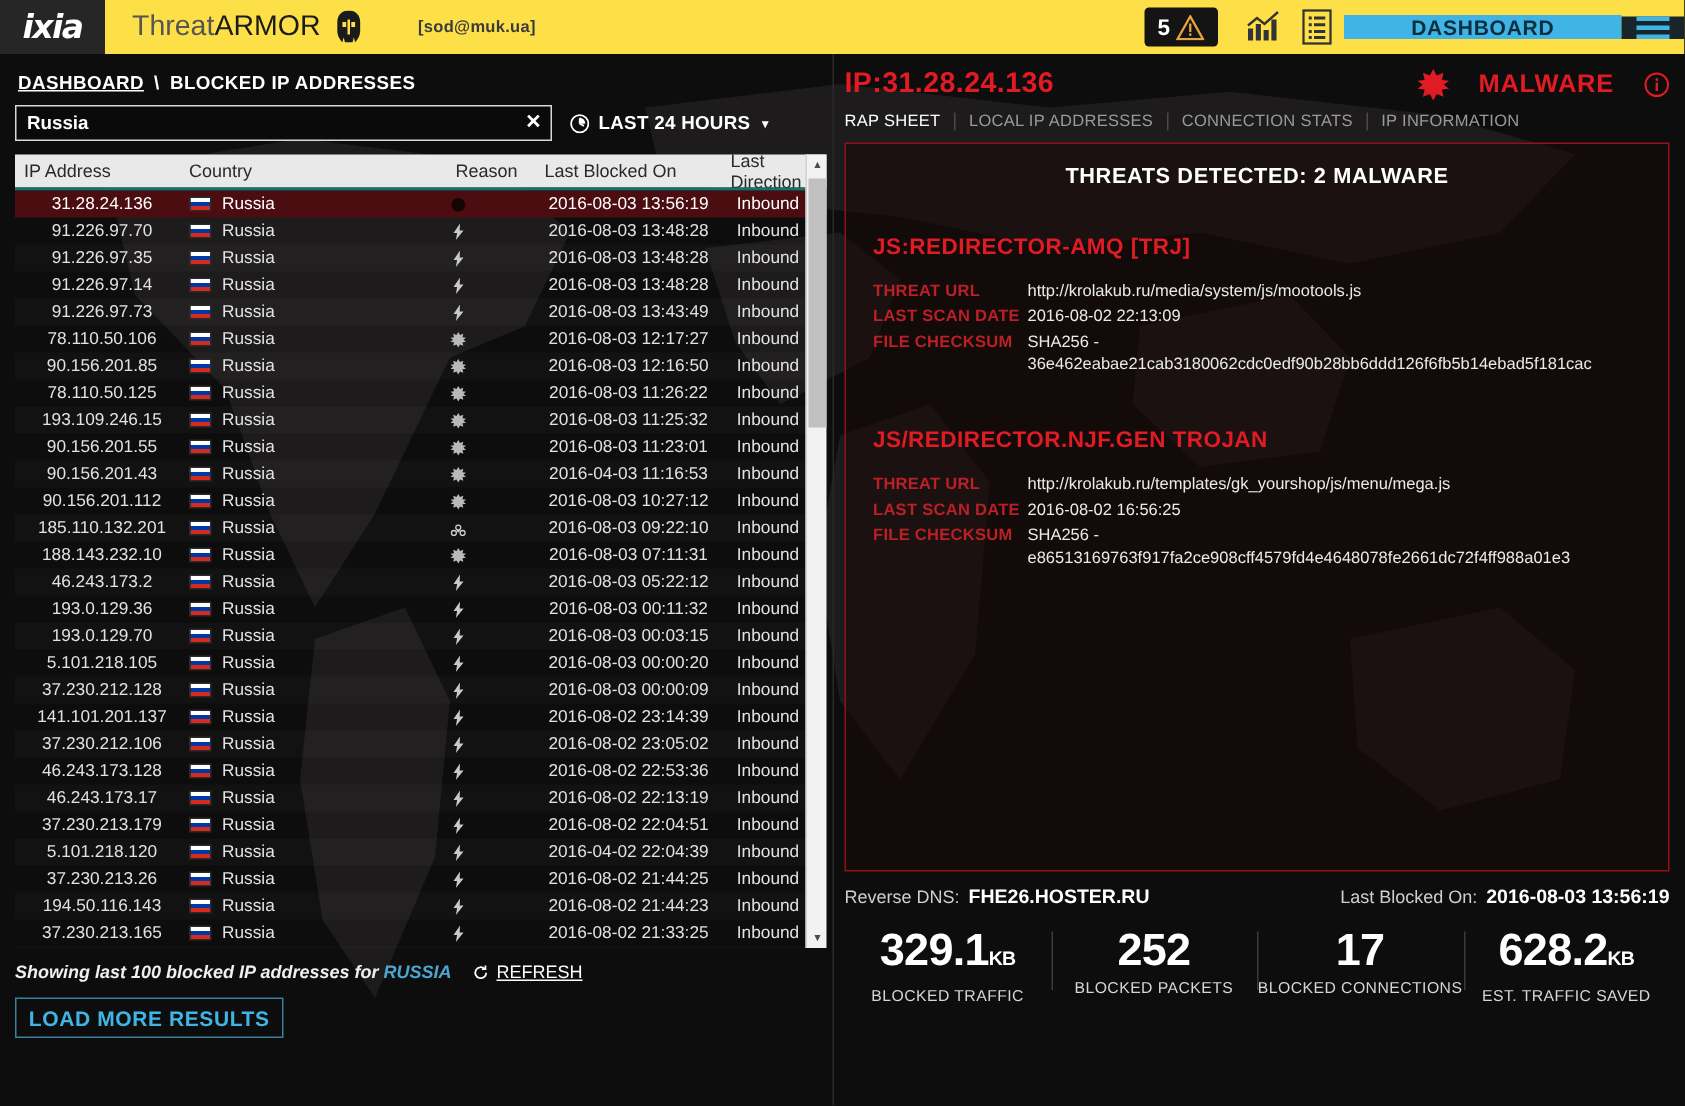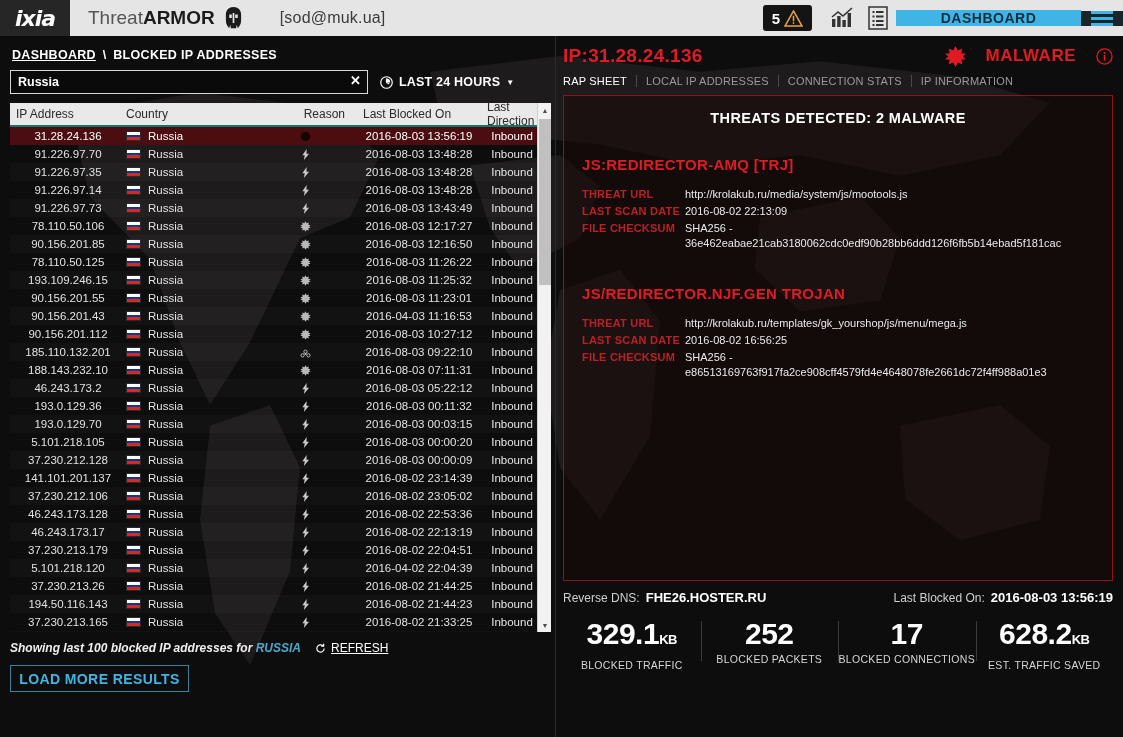--- a/index.html
+++ b/index.html
@@ -5,28 +5,28 @@
   * { box-sizing: border-box; margin: 0; padding: 0; }
   html, body {
     width: 1123px; height: 737px;
     background: #0e0e0e;
     font-family: "Liberation Sans", sans-serif;
     overflow: hidden;
   }
   .app { position: relative; width: 1123px; height: 737px; display: flex; flex-direction: column; }
 
   
-  .header { height: 36px; background: #e5e5e5; display: flex; align-items: stretch; flex: 0 0 36px; position: relative; }
+  .header { height: 36px; background: #fde047; display: flex; align-items: stretch; flex: 0 0 36px; position: relative; }
   .logo-box { width: 70px; background: #262626; display: flex; align-items: center; justify-content: center; }
   .logo-text { color: #fff; font-size: 22px; font-weight: bold; font-style: italic; letter-spacing: -1px; position: relative; font-family: "DejaVu Sans", sans-serif; }
   .brand { display: flex; align-items: center; padding-left: 18px; gap: 10px; }
   .brand-name { font-size: 19px; color: #555; letter-spacing: 0px; }
-  .brand-name b { color: #1b1b1b; font-weight: bold; }
+  .brand-name b { color: #1b1b1b; font-weight: normal; }
   .helmet-icon { width: 17px; height: 22px; display: block; }
-  .user-tag { font-size: 16px; color: #3b3b3b; font-weight: normal; margin-left: 28px; letter-spacing: .2px; text-align: right; }
+  .user-tag { font-size: 11px; color: #3b3b3b; font-weight: bold; margin-left: 28px; letter-spacing: .2px; text-align: right; }
   .header-spacer { flex: 1; }
   .hdr-right { display: flex; align-items: center; gap: 0; }
   .alert-badge { background: #141414; color: #fff; display: flex; align-items: center; gap: 4px; height: 26px; padding: 0 9px; border-radius: 3px; margin-right: 12px; }
   .alert-badge .num { font-size: 15px; font-weight: bold; }
   .icon-btn { width: 36px; height: 36px; display: flex; align-items: center; justify-content: center; }
   .dash-btn { width: 185px; background: #40b5e5; color: #0c2f40; font-size: 14px; font-weight: bold; letter-spacing: .5px; display: flex; align-items: center; justify-content: center; }
   .menu-btn { width: 42px; background: #18262c; display: flex; align-items: center; justify-content: center; flex-direction: column; gap: 3px; }
   .menu-btn span { display: block; width: 22px; height: 3px; background: #40b5e5; }
 
   

